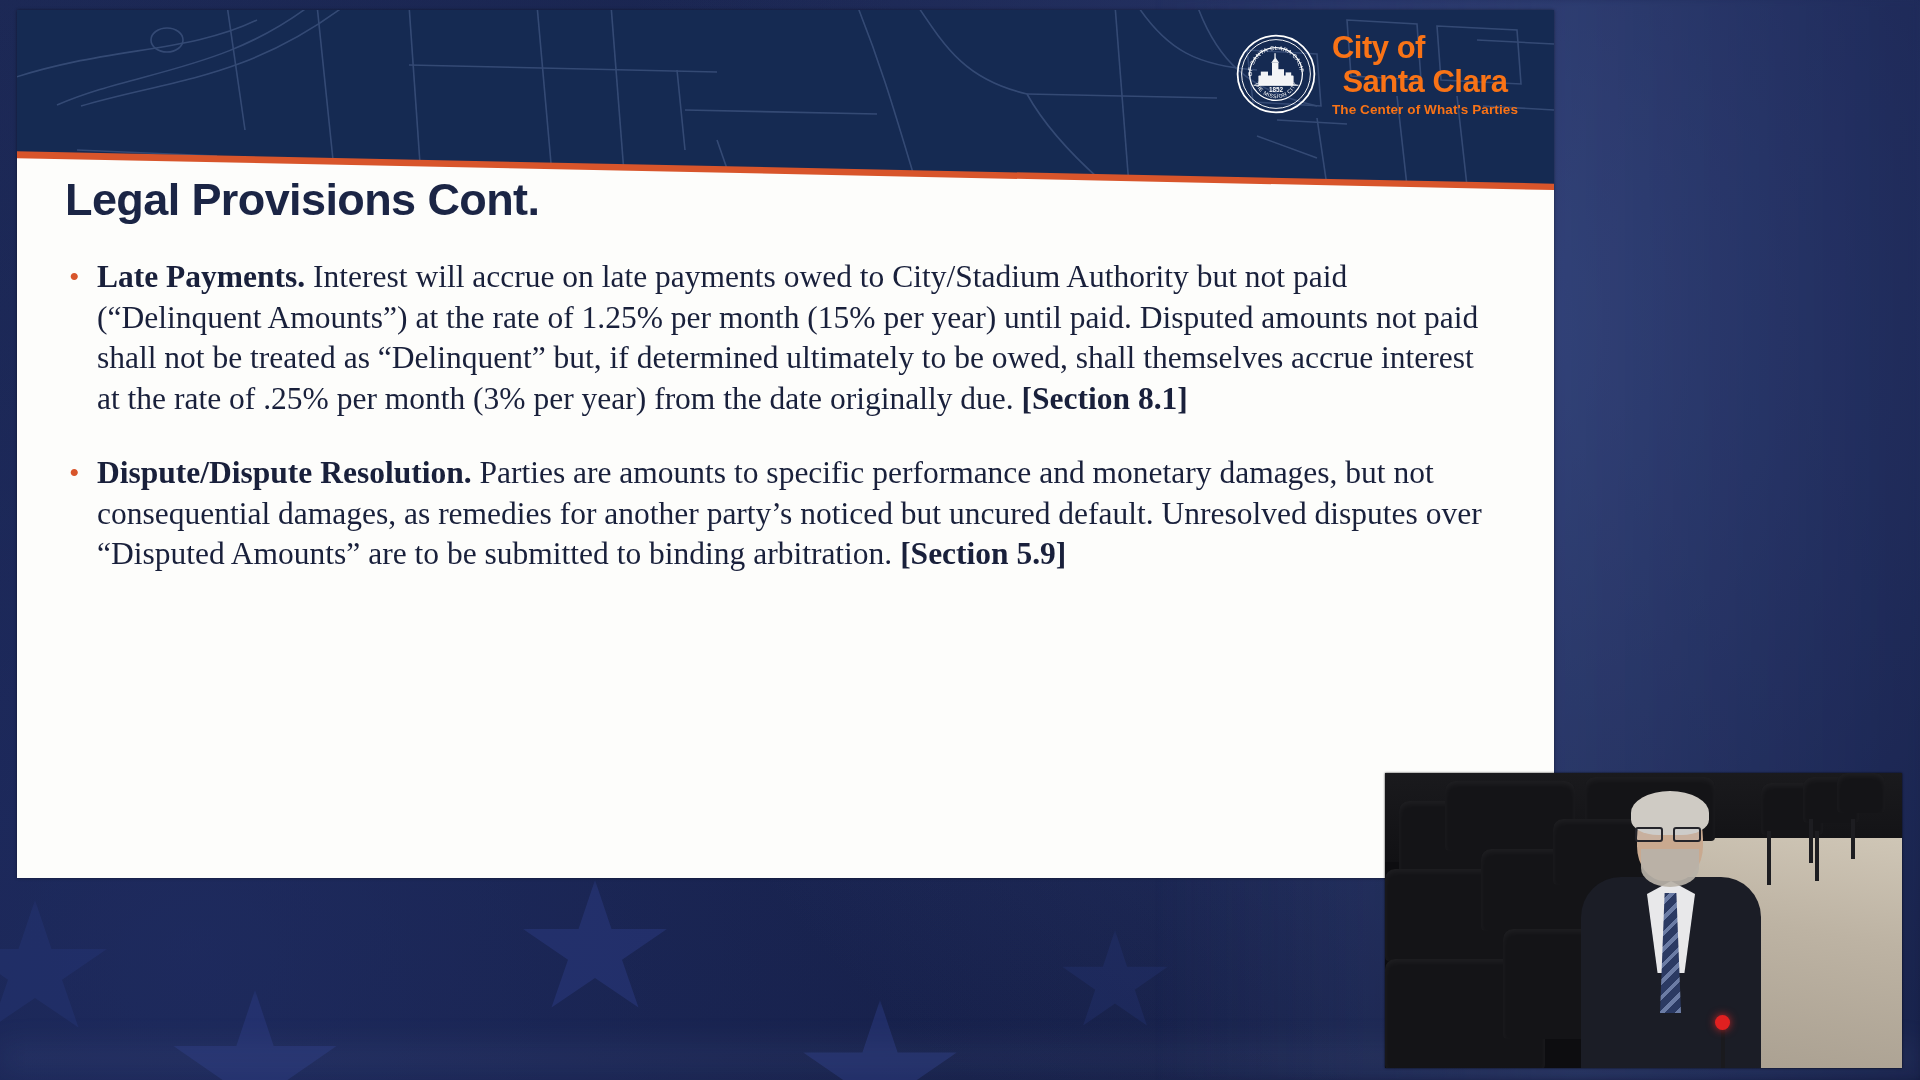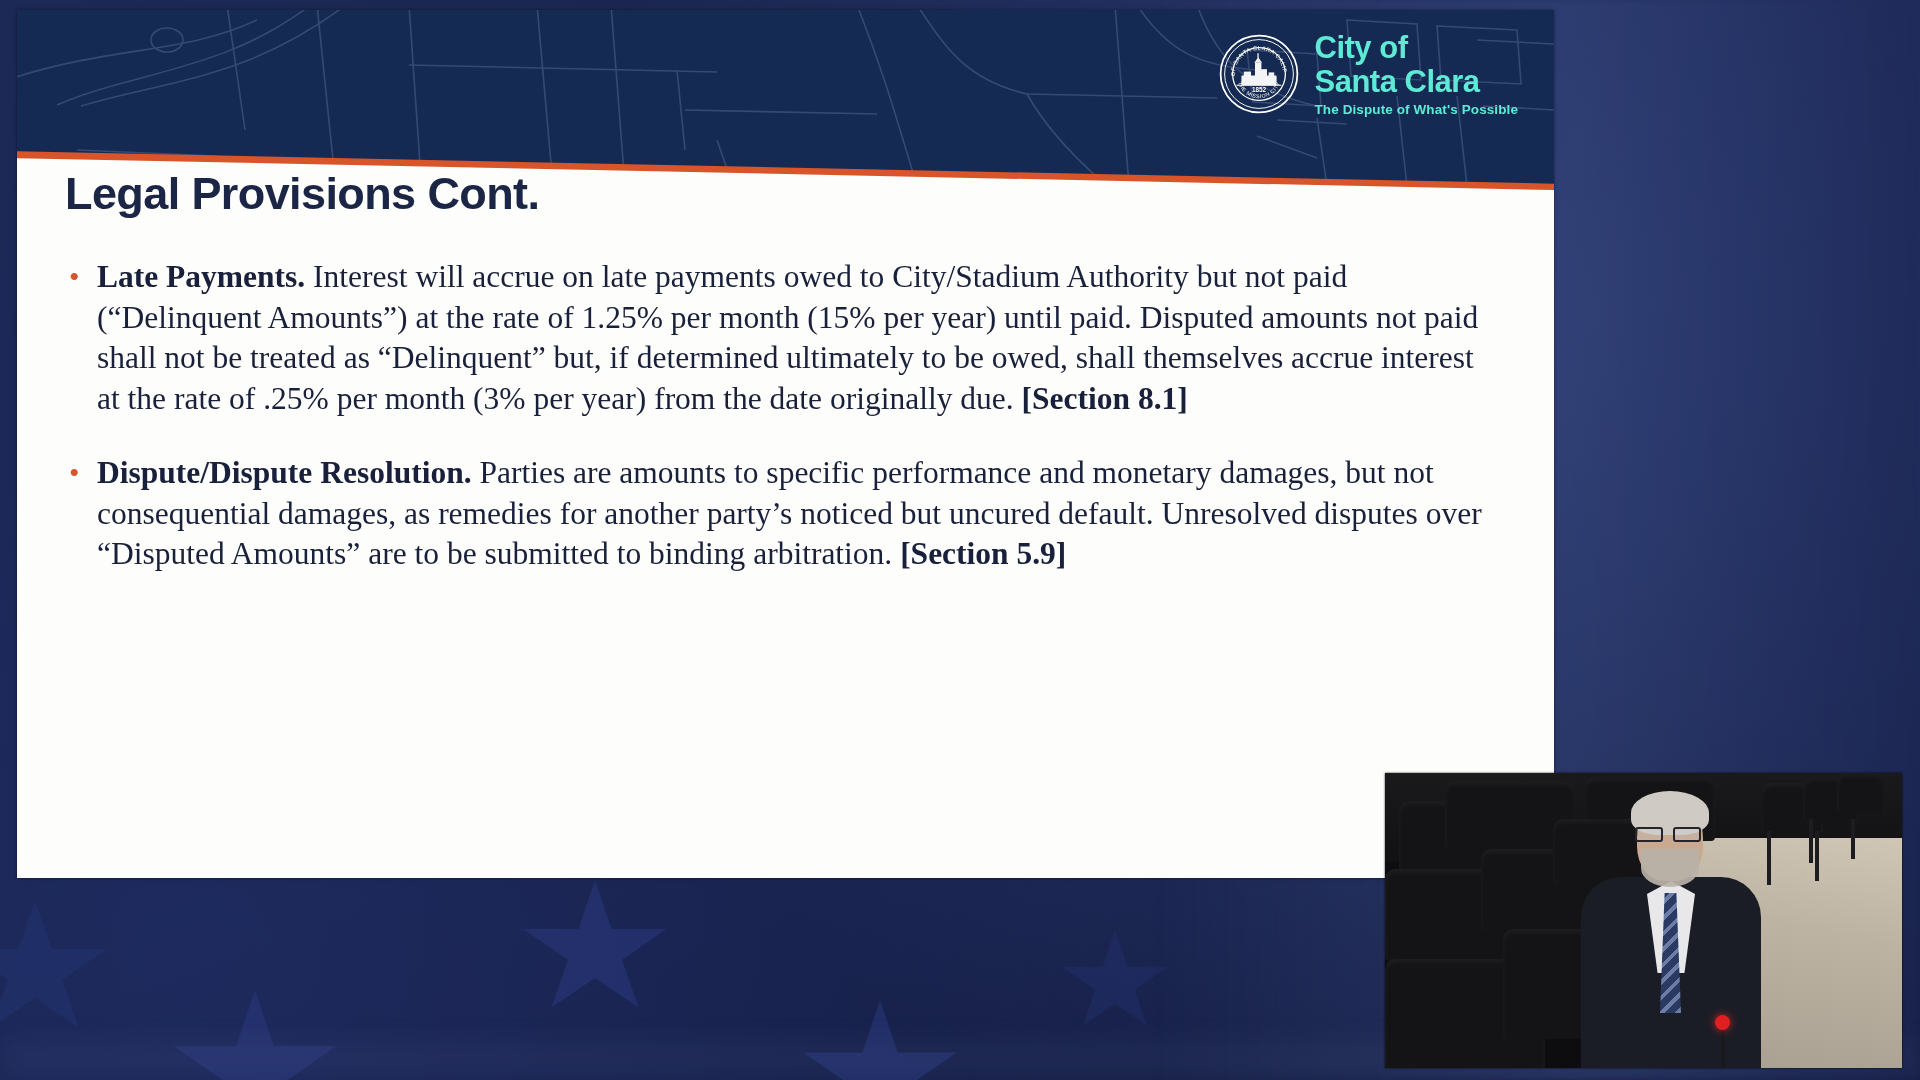--- a/index.html
+++ b/index.html
@@ -62,33 +62,33 @@
     clip-path:polygon(0 78.5%, 100% 96.5%, 100% 100%, 0 82.3%);
     pointer-events:none;
   }
 
   
   #logo{
     position:absolute; right:36px; top:22px;
     display:flex; align-items:center; gap:16px;
   }
   #seal{ width:80px; height:80px; flex:0 0 80px; }
-  #wordmark{ color:#5eead4; line-height:1; }
+  #wordmark{ color:#f97316; line-height:1; }
   #wordmark .l1, #wordmark .l2{
     font-weight:bold; letter-spacing:-.5px;
   }
   #wordmark .l1{ font-size:31px; }
-  #wordmark .l2{ font-size:31px; margin-top:3px; }
+  #wordmark .l2{ font-size:31px; margin-top:3px;text-align:center; }
   #wordmark .tag{
     font-size:13.5px; font-weight:bold; margin-top:6px; letter-spacing:.1px;
   }
 
   
   #title{
-    position:absolute; left:48px; top:158px;
+    position:absolute; left:48px; top:164px;
     font-size:45px; font-weight:bold; color:#1b2545;
     letter-spacing:-.6px;
   }
 
   
   #body{
     position:absolute; left:46px; top:247px; right:72px;
     font-family:"Liberation Serif", serif;
     color:#19203b;
   }
@@ -253,21 +253,21 @@
           <path d="M44 36 l5 -7 l5 7 z"></path>
           <rect x="45" y="36" width="8" height="18"></rect>
           <rect x="48" y="24" width="1.6" height="6"></rect>
         </g>
         <line x1="22" y1="64" x2="78" y2="64" stroke="#ffffff" stroke-width="1.4"></line>
         <text x="50" y="73" font-family="Liberation Sans, sans-serif" font-size="8" font-weight="bold" fill="#ffffff" text-anchor="middle">1852</text>
       </svg>
       <div id="wordmark">
         <div class="l1">City of</div>
         <div class="l2">Santa Clara</div>
-        <div class="tag">The Dispute of What's Possible</div>
+        <div class="tag">The Center of What's Parties</div>
       </div>
     </div>
   </div>
 
   <div id="orangeEdge"></div>
 
   <h1 id="title">Legal Provisions Cont.</h1>
 
   <div id="body">
 

